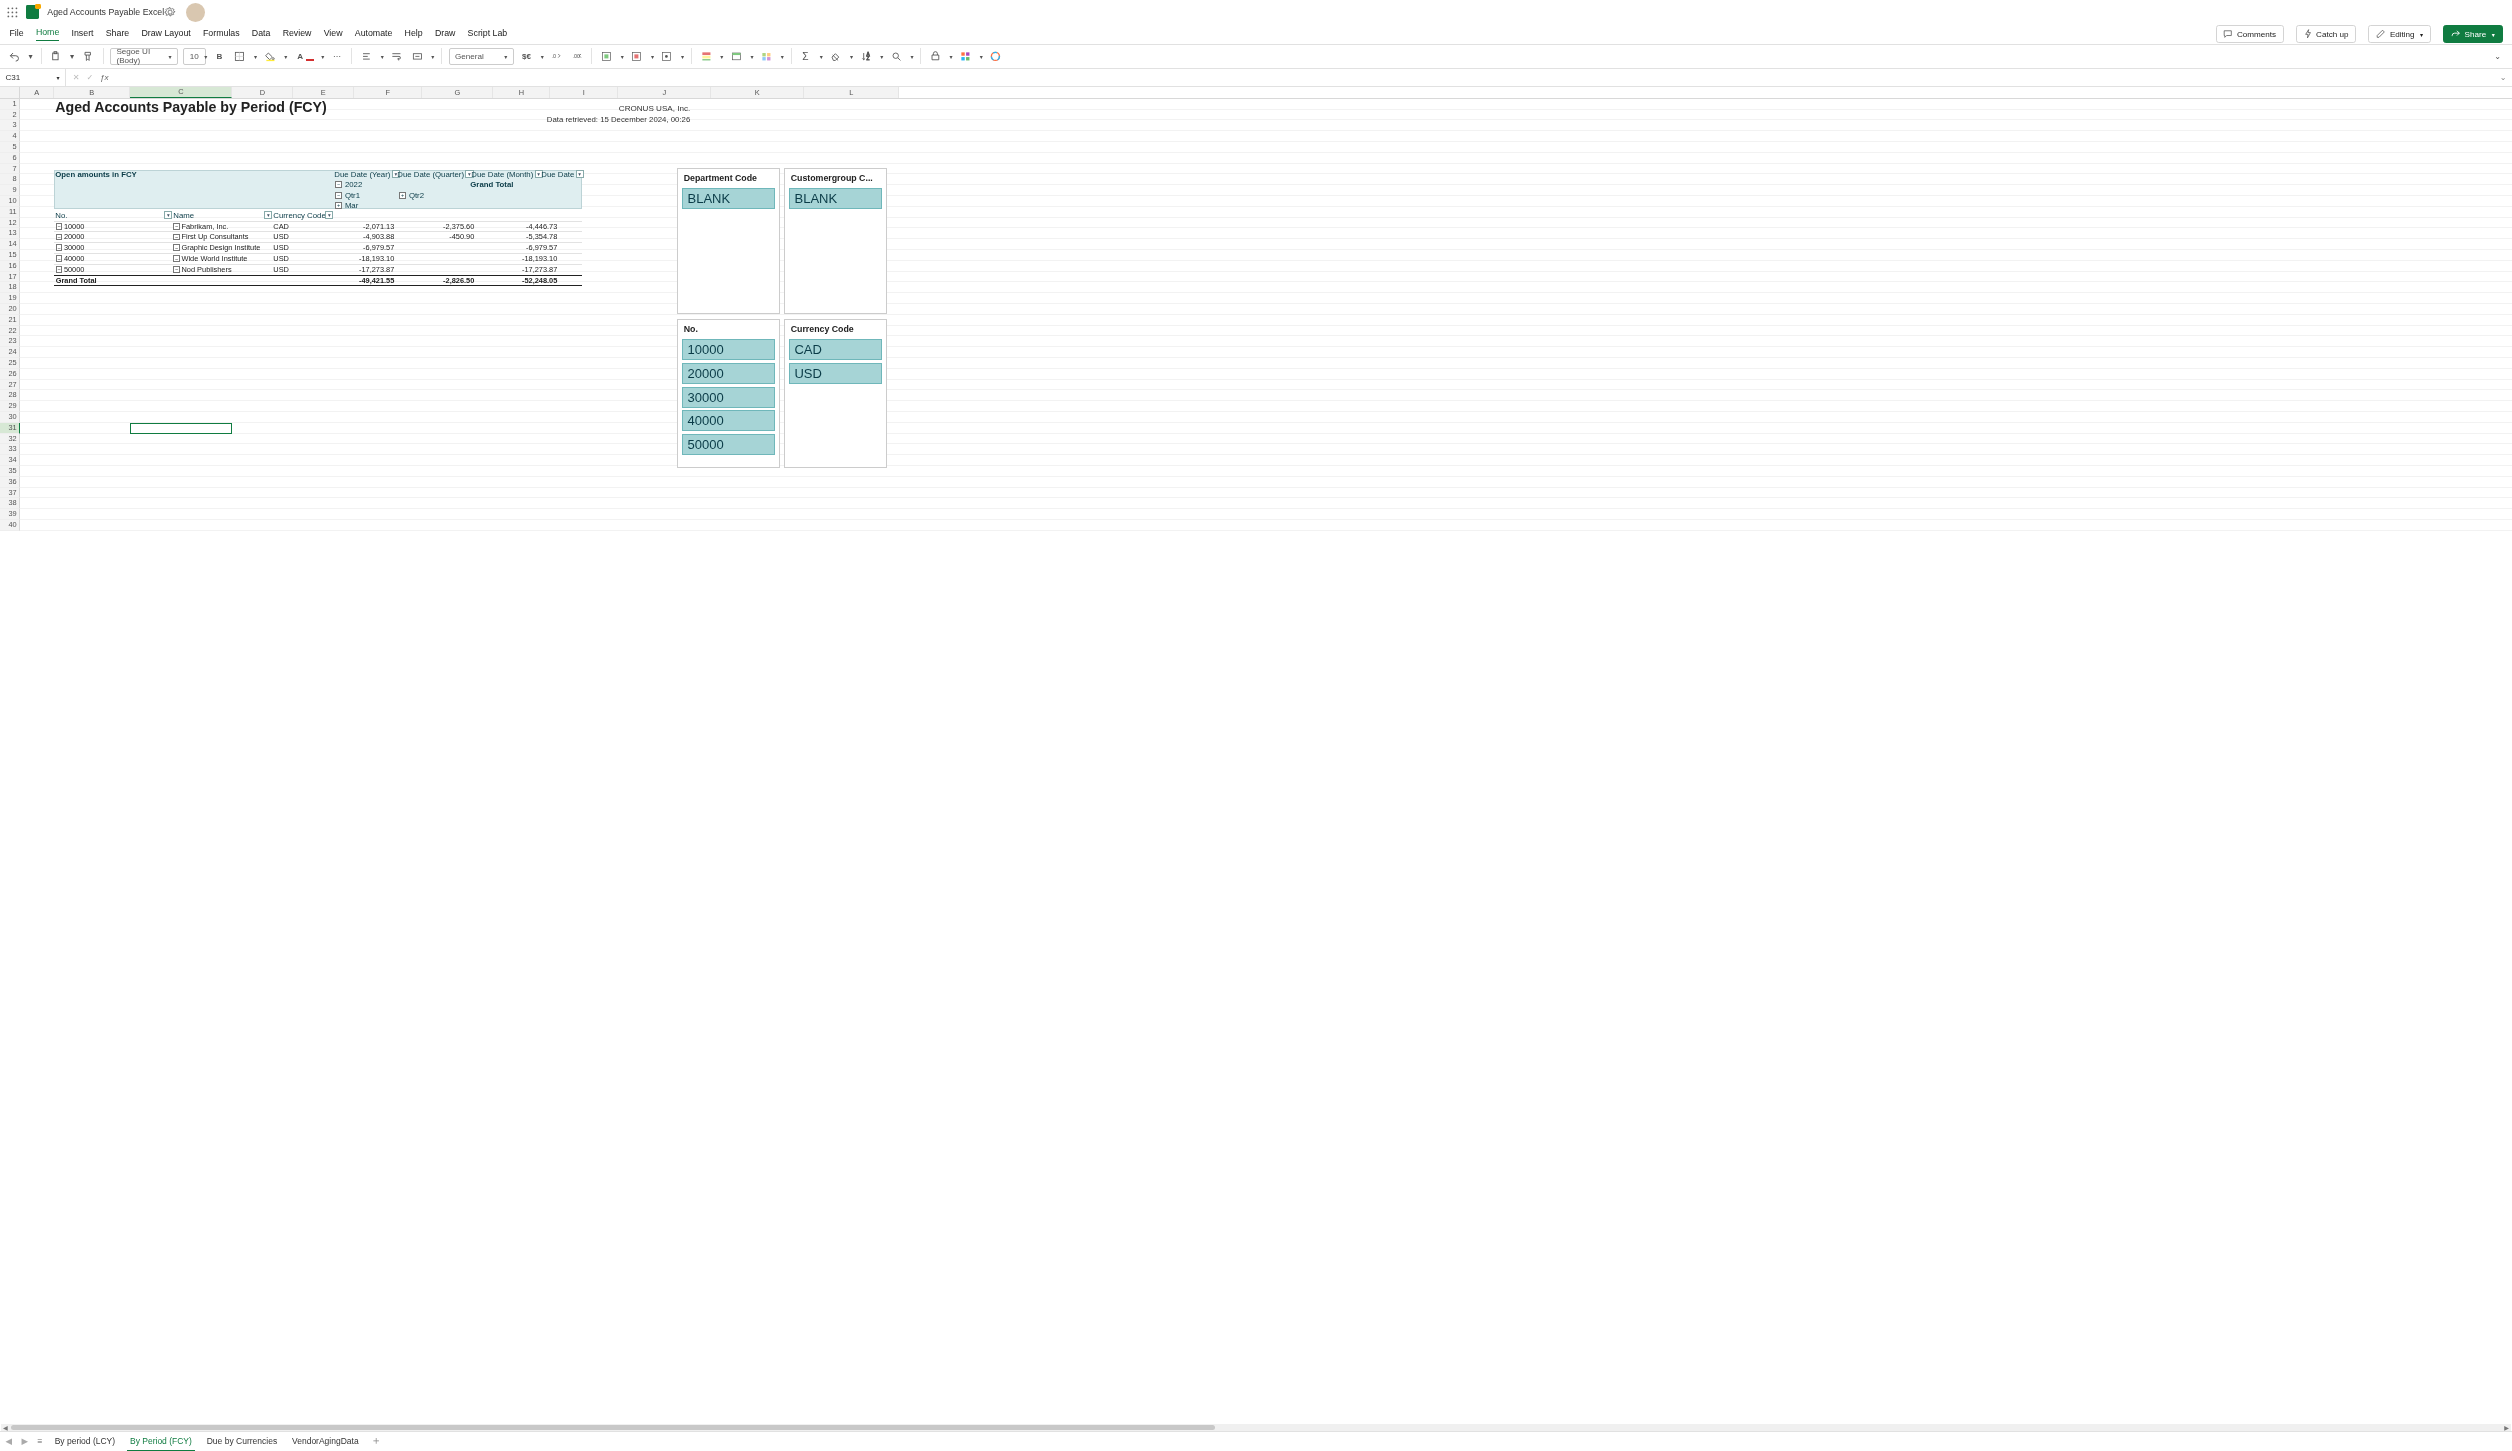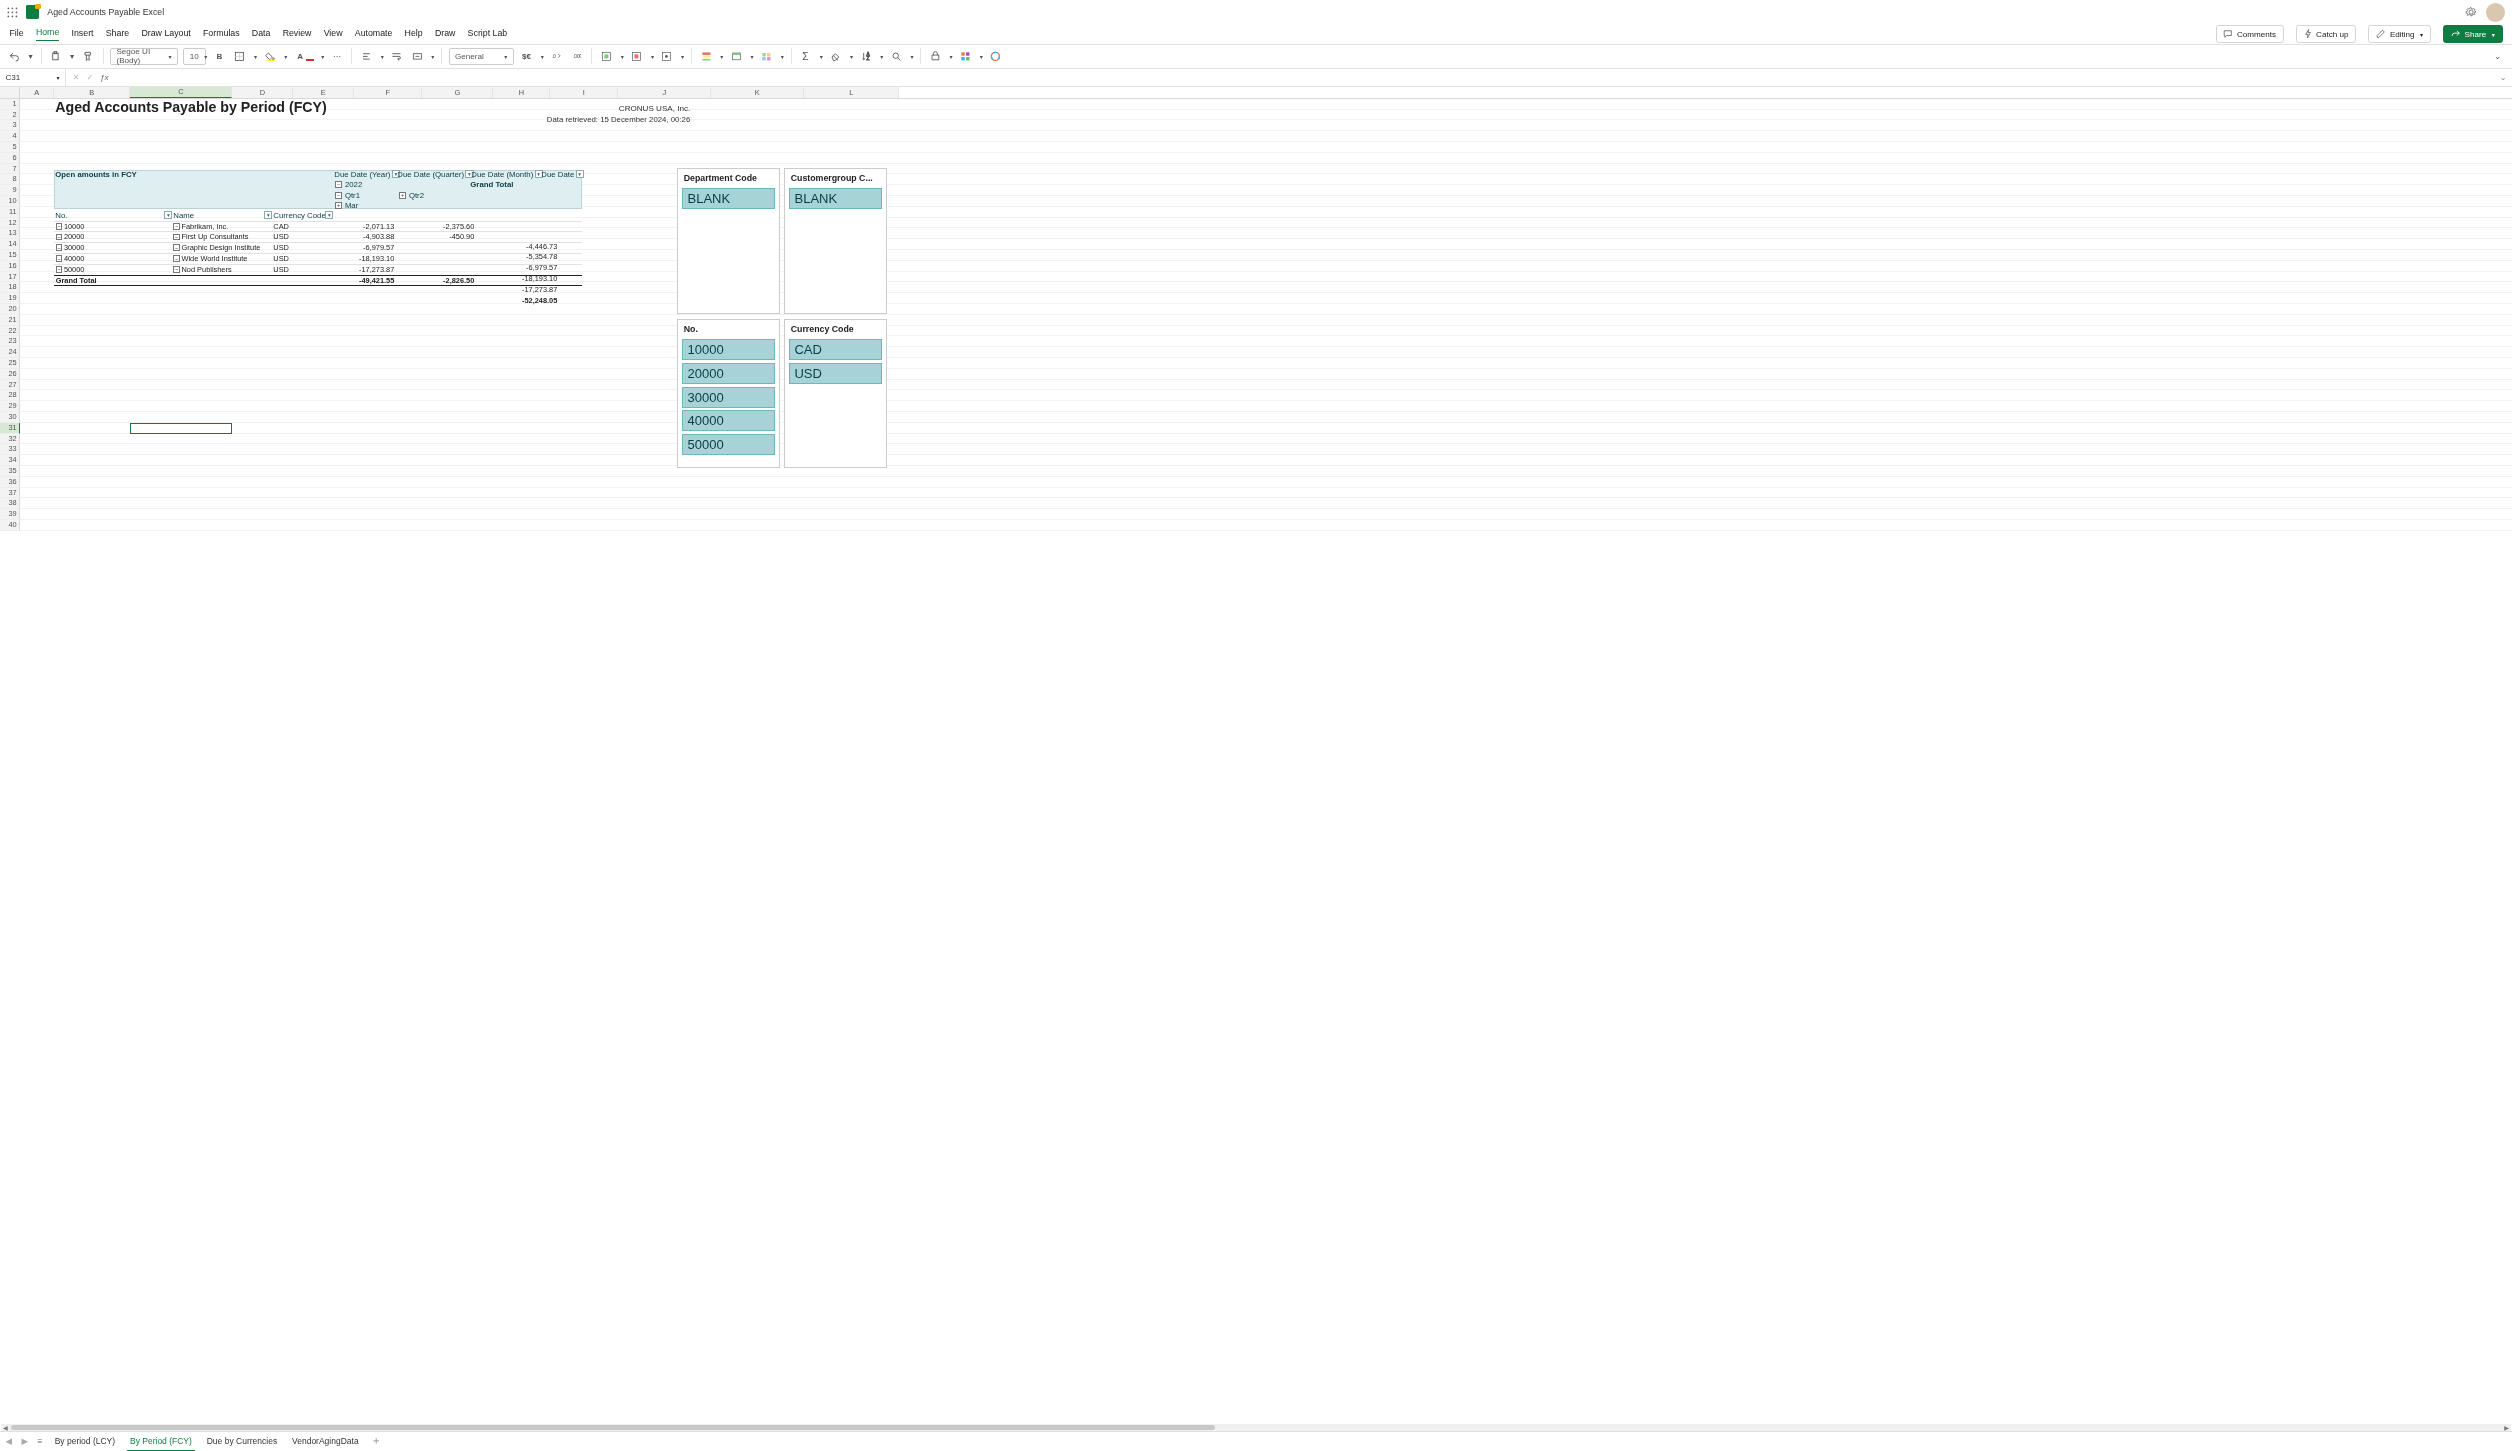--- a/index.html
+++ b/index.html
@@ -1,19 +1,19 @@
 <!DOCTYPE html>
 <html style="font-size:10.8px"><head>
 <meta charset="utf-8">
 <style>
 * { box-sizing: border-box; margin: 0; padding: 0; }
 body { font-family: "Segoe UI", Arial, sans-serif; font-size: 8.1px; color: #222; background: #fff; overflow: hidden; }
 
 
-.titlebar { height: 24.4px; display: flex; align-items: center; padding: 0 6.8px; justify-content: space-between; }
+.titlebar { height: 24.4px; display: flex; align-items: center; padding: 0 6.8px; }
 .titlebar .left { display: flex; align-items: center; gap: 8.1px; flex: 0 0 auto; }
 .titlebar .center { flex: 1; display: flex; justify-content: center; }
 .titlebar .right { display: flex; align-items: center; gap: 9.5px; flex: 0 0 auto; }
 .waffle { width: 10.8px; height: 10.8px; display: inline-block; }
 .excel-icon { width: 13.5px; height: 13.5px; background: #107c41; border-radius: 1.4px; position: relative; display: inline-block; }
 .excel-icon::after { content:""; position:absolute; right:-1.4px; top:-1.4px; width:5.4px; height:5.4px; background:#f7a800; border-radius:1.4px; }
 .doc-title { font-size: 8.8px; color: #333; }
 .searchbox { width: 278px; height: 20.3px; border: 0.7px solid #ddd; border-radius: 2.7px; background: #fafafa; display: flex; align-items: center; padding: 0 6.8px; gap: 5.4px; color: #888; font-size: 8.8px; }
 .gear { color: #666; }
 .avatar { width: 19px; height: 19px; border-radius: 50%; background: #d9c7b0; }
@@ -98,21 +98,21 @@
 
 
 .pv-table { left: 34px; top: 134px; width: 528px; }
 .pv-row { position: relative; height: 10.8px; border-top: 0.7px solid #e2e2e2; font-size: 7.4px; }
 .pv-row.total { border-top: 1px solid #222; border-bottom: 1.4px solid #222; font-weight: 700; height: 11.5px; }
 .pv-row .no   { position:absolute; left: 1.4px;  display:flex; align-items:center; }
 .pv-row .name { position:absolute; left: 119px; display:flex; align-items:center; }
 .pv-row .curr { position:absolute; left: 219px; }
 .pv-row .v1   { position:absolute; right: 354px; width: 61px; text-align: right; }  
 .pv-row .v2   { position:absolute; right: 284px; width: 68px; text-align: right; } 
-.pv-row .gt   { position:absolute; right: 214px; width: 68px; text-align: right; margin-top: 20px; } 
+.pv-row .gt   { position:absolute; right: 214px; width: 68px; text-align: right; } 
 
 
 .pv-row .v1 { left: 259px; width: 81px; text-align: right; right: auto; }
 .pv-row .v2 { left: 332px; width: 88px; text-align: right; right: auto; }
 .pv-row .gt { left: 416px; width: 87px; text-align: right; right: auto; }
 
 
 .slicer { position: absolute; width: 103px; background: #fff; border: 0.7px solid #ccc; font-size: 8.1px; }
 .slicer.dept   { left: 657px; top: 81px; height: 146px; }
 .slicer.cgroup { left: 764px; top: 81px; height: 146px; width: 103px; }

